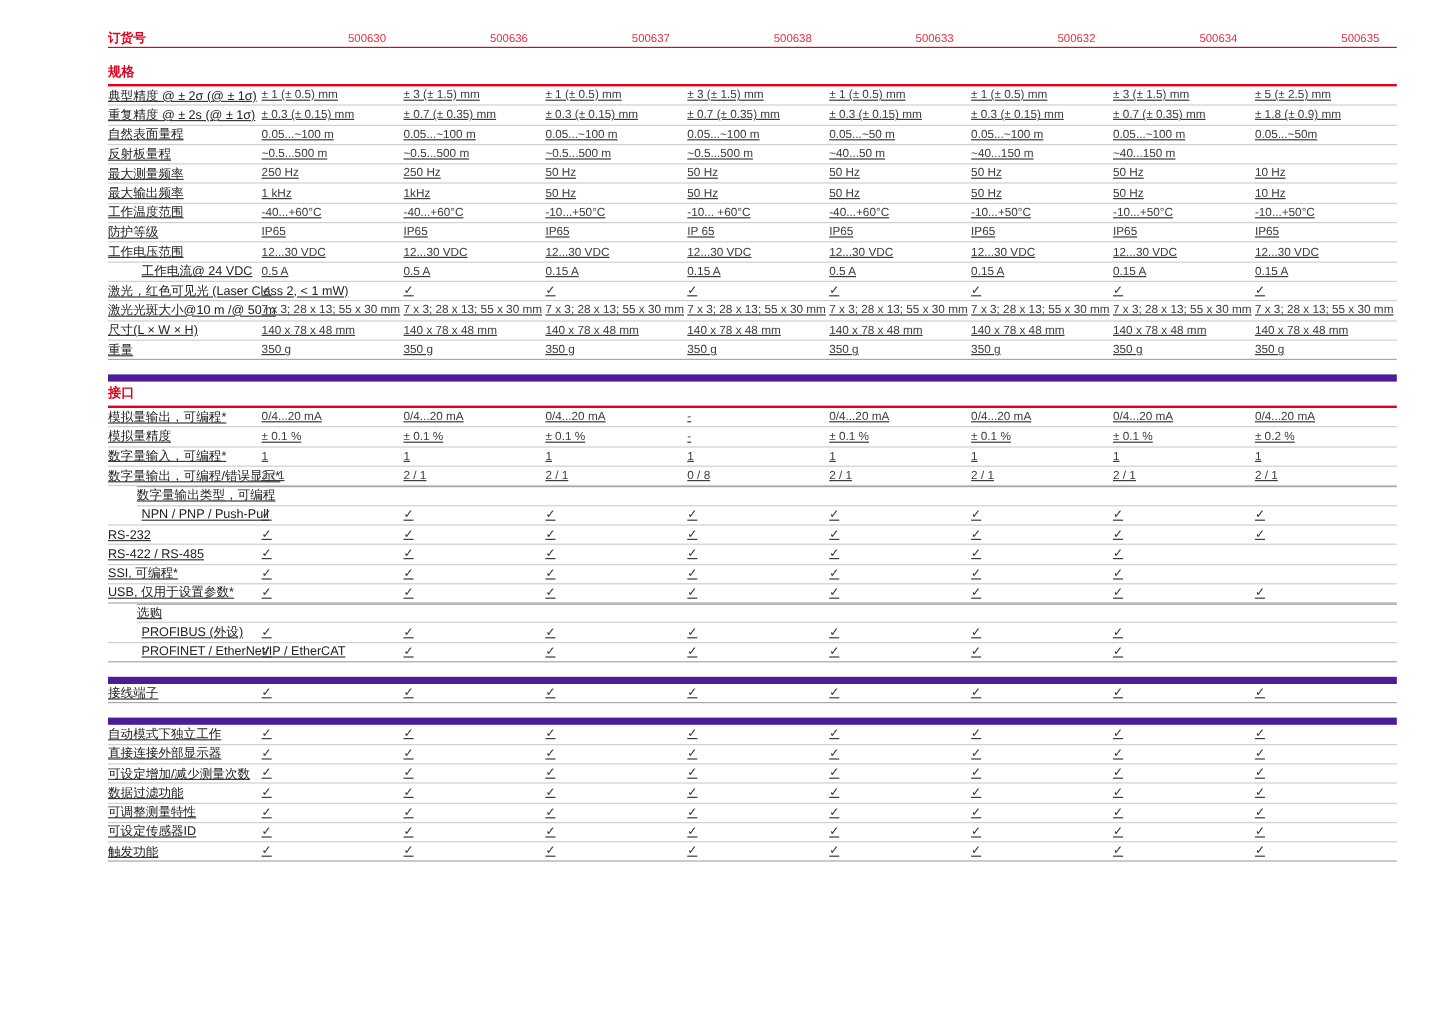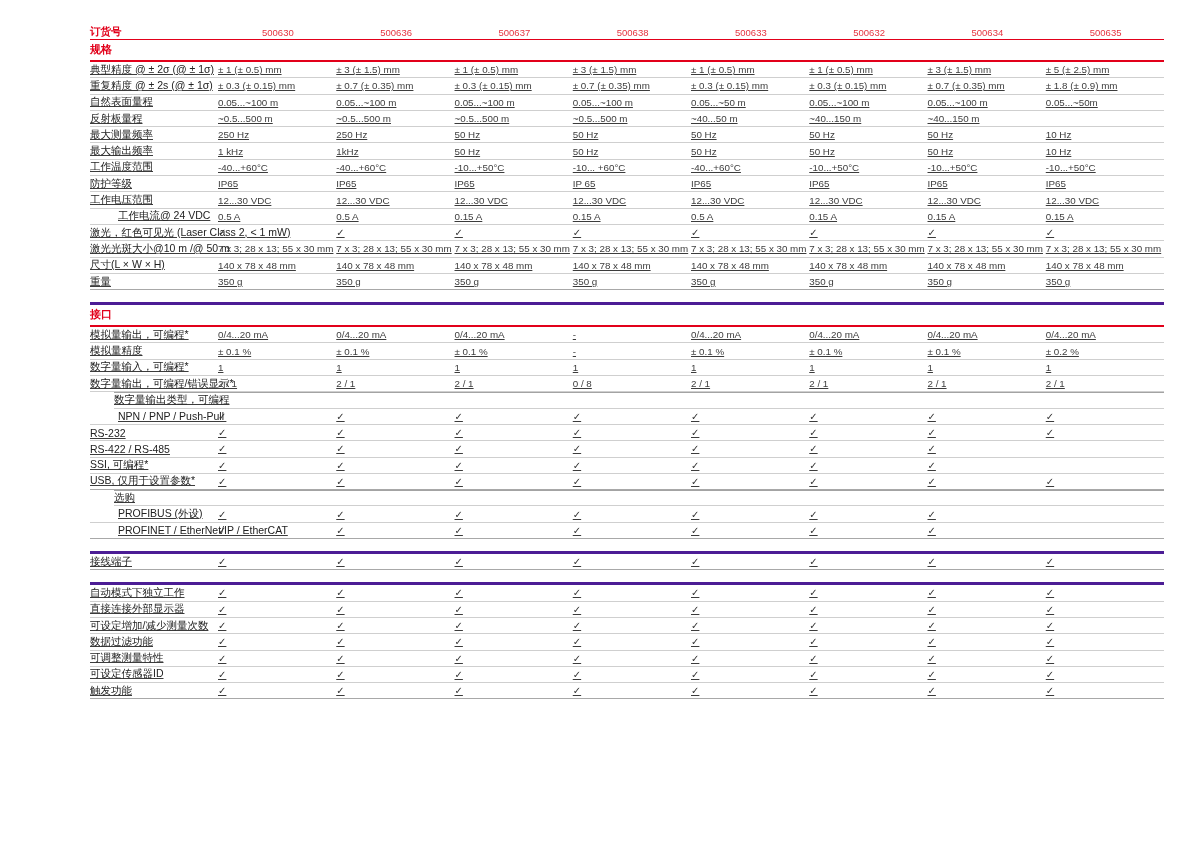--- a/index.html
+++ b/index.html
@@ -19,26 +19,26 @@
     align-items: center;
   }
 
   
   .row.products { padding-bottom: 3px; border-bottom: 1px solid #8e8e8e; }
   .row.products .cell {
     color: #e2001a; font-weight: bold; font-size: 13px; letter-spacing: 0.2px;
   }
 
   
-  .row.order { height: 15px; border-bottom: 1px solid #e2001a; }
+  .row.order { height: 15px; border-bottom: 1px solid #e2001a; gap: 28px; }
   .row.order .lbl { color: #e2001a; font-weight: bold; font-size: 10.5px; }
   .row.order .cell { color: #e5333f; font-size: 9.5px; margin-left: 44px; }
 
-  .section { margin-top: 0; }
-  .section.gap { margin-top: 12px; border-top: 3px solid #4c1d95; }
+  .section { margin-top: 10px; }
+  .section.gap { margin-top: 12px; border-top: 6px solid #4c1d95; }
   .section-title {
     color: #e2001a; font-weight: bold; font-size: 11px;
     padding: 2px 0 3px 0;
     border-bottom: 2px solid #e2001a;
   }
 
   .row.body { min-height: 16.3px; border-bottom: 1px solid #cfcfcf; text-decoration: underline; }
   .row.body .lbl { font-size: 10.5px; color: #222; padding-right: 4px; white-space: nowrap; }
   .row.body .lbl.indent { padding-left: 28px; }
   .row.body .cell { font-size: 9.8px; color: #3d3d3d; white-space: nowrap; }

